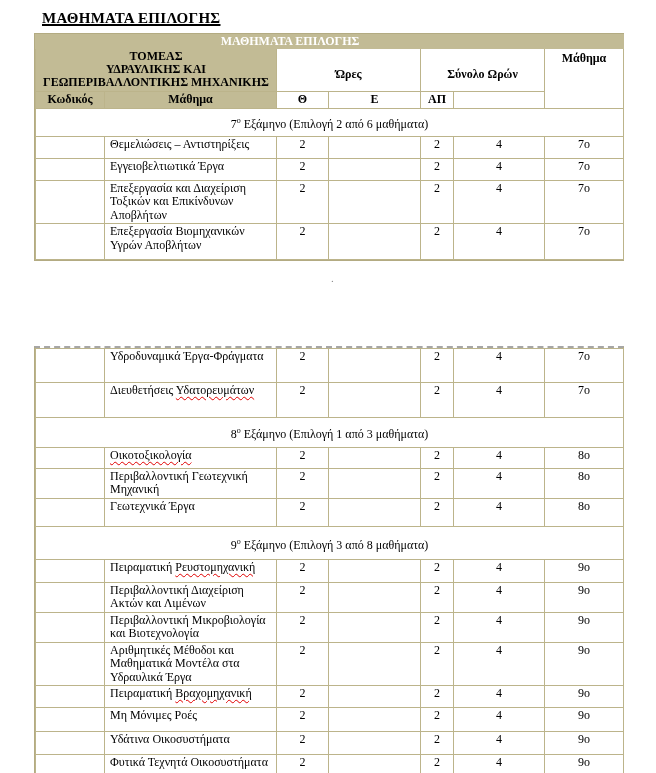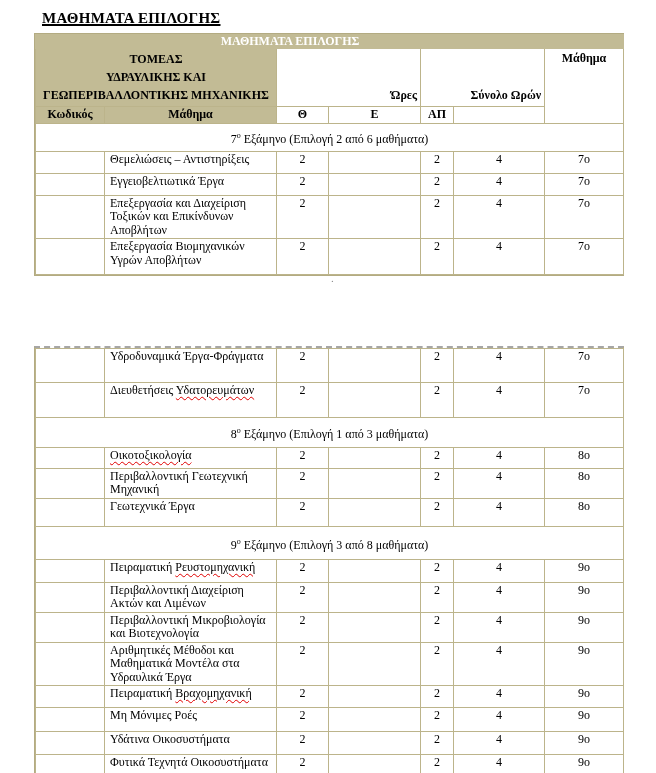--- a/index.html
+++ b/index.html
@@ -23,24 +23,24 @@
   }
   .khaki { background:#C2BB95; }
   .bar-td {
     background:#C2BB95; border-color:#C2BB95;
     color:#fff; font-weight:bold; text-align:center;
     font-size:12px; line-height:13px; padding:0;
   }
   .sector {
     font-weight:bold; text-align:center; vertical-align:bottom;
     border-bottom:1px dashed #ffffff;
-    white-space:pre-line; line-height:18px; padding-bottom:2px;
+    white-space:pre-line; line-height:13px; padding-bottom:2px;
   }
   .hcell { font-weight:bold; text-align:center; }
-  .vbottom { vertical-align:bottom; padding-bottom:4px;text-align:right; }
+  .vbottom { vertical-align:bottom; padding-bottom:10px; }
   .vtop { vertical-align:top; padding-top:3px; }
   .hname { font-weight:bold; text-align:center; }
   .section { text-align:center; vertical-align:middle; padding-top:5px; }
   .section sup { font-size:8px; }
   .c { text-align:center; }
   .name { text-align:left; padding-left:5px; }
   .misspell {
     text-decoration-line:underline;
     text-decoration-style:wavy;
     text-decoration-color:#E00000;

